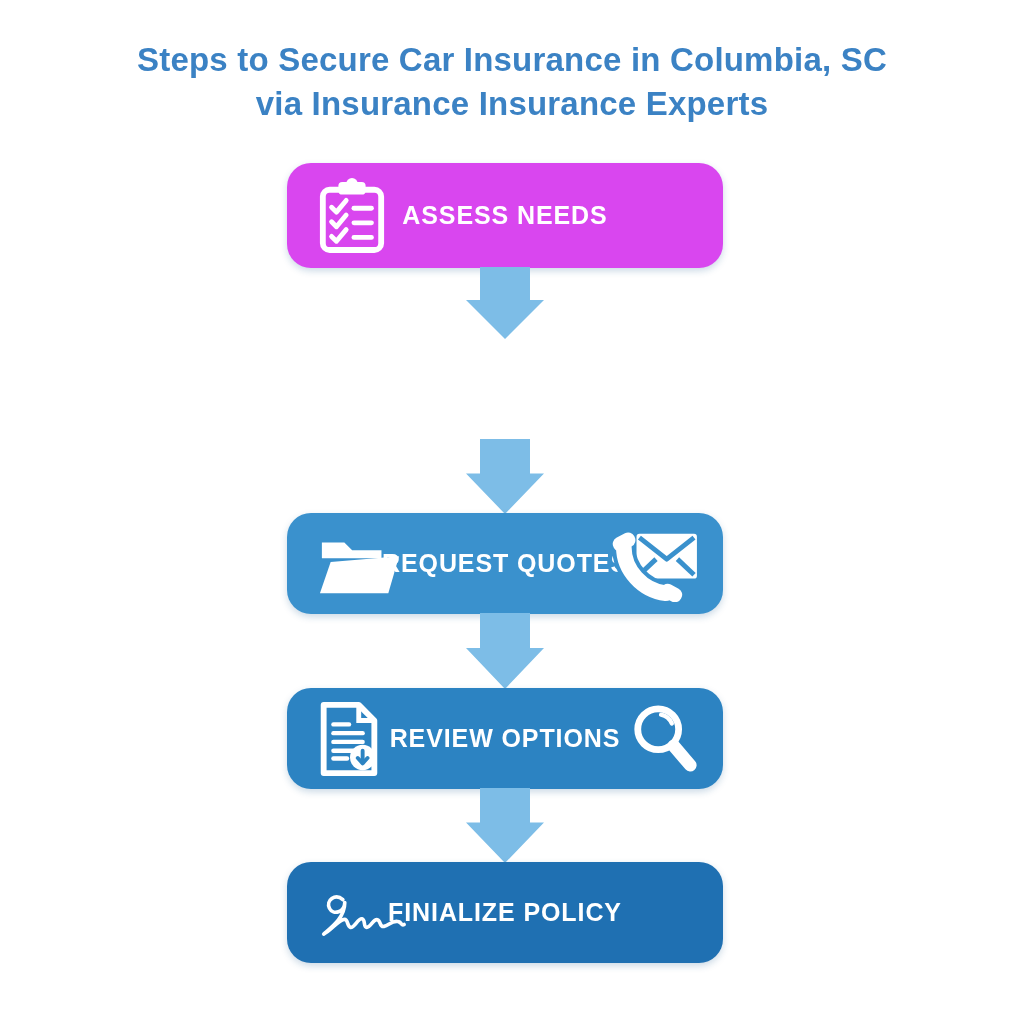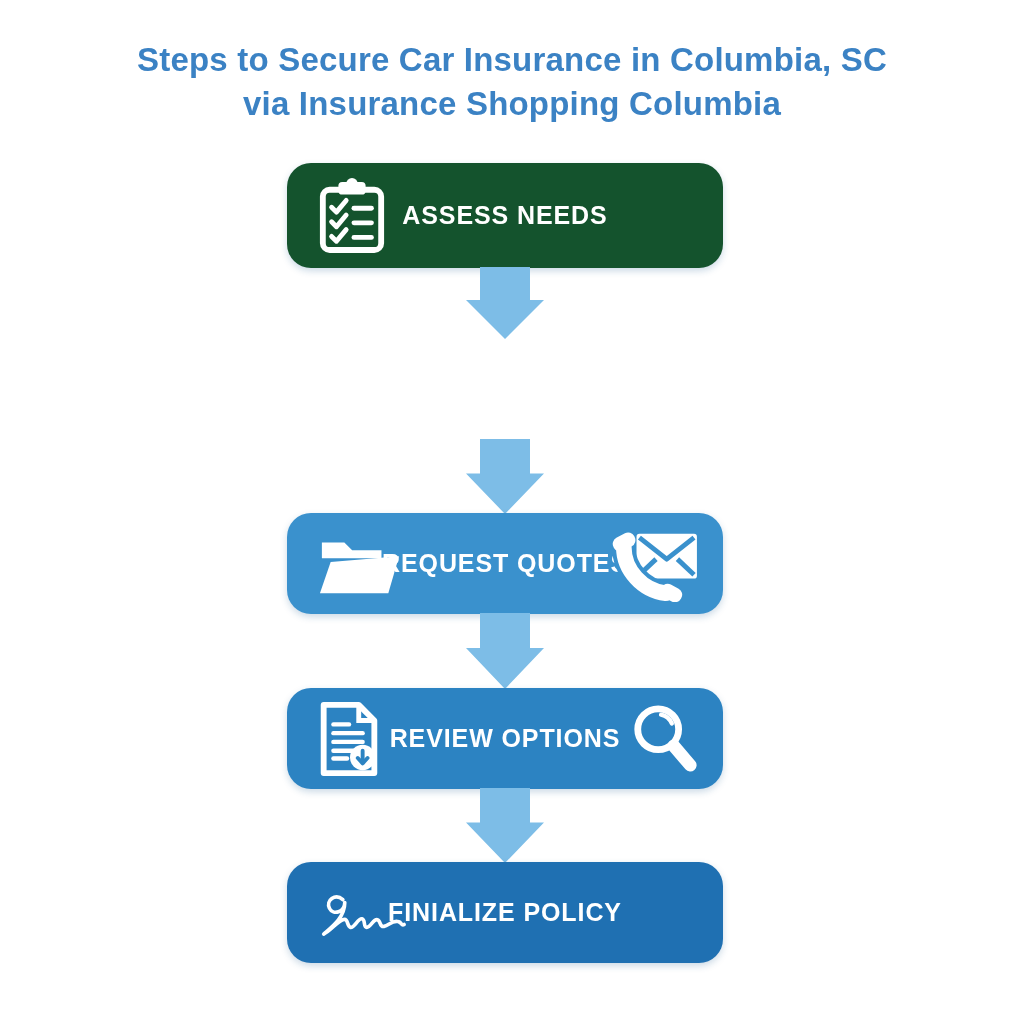--- a/index.html
+++ b/index.html
@@ -37,24 +37,24 @@
   .arrow-3{top:613px;height:76px;}
   .arrow-4{top:788px;height:75px;}
 </style>
 </head>
 <body>
 
 <div class="canvas">
 
   <div class="title" style="color: rgb(59, 130, 196);">
     <div data-bind="title.line1">Steps to Secure Car Insurance in Columbia, SC</div>
-    <div data-bind="title.line2">via Insurance Shopping Columbia</div>
+    <div data-bind="title.line2">via Insurance Insurance Experts</div>
   </div>
 
-  <div class="step step-1" data-bind-bg="steps.0.color" style="background-color: #14532d;">
+  <div class="step step-1" data-bind-bg="steps.0.color" style="background-color: #d946ef;">
     <span class="icon-left">
       <svg width="70" height="76" viewBox="0 0 72 78">
         <rect x="6" y="12" width="60" height="62" rx="7" fill="none" stroke="#ffffff" stroke-width="6"></rect>
         <rect x="22" y="4" width="28" height="13" rx="4" fill="#ffffff"></rect>
         <circle cx="36" cy="6" r="6" fill="#ffffff"></circle>
         <g stroke="#ffffff" stroke-width="5" fill="none" stroke-linecap="round" stroke-linejoin="round">
           <path d="M15 30 l5 5 l10 -12"></path>
             <line x1="38" y1="31" x2="56" y2="31"></line>
           <path d="M15 45 l5 5 l10 -12"></path>
             <line x1="38" y1="46" x2="56" y2="46"></line>

